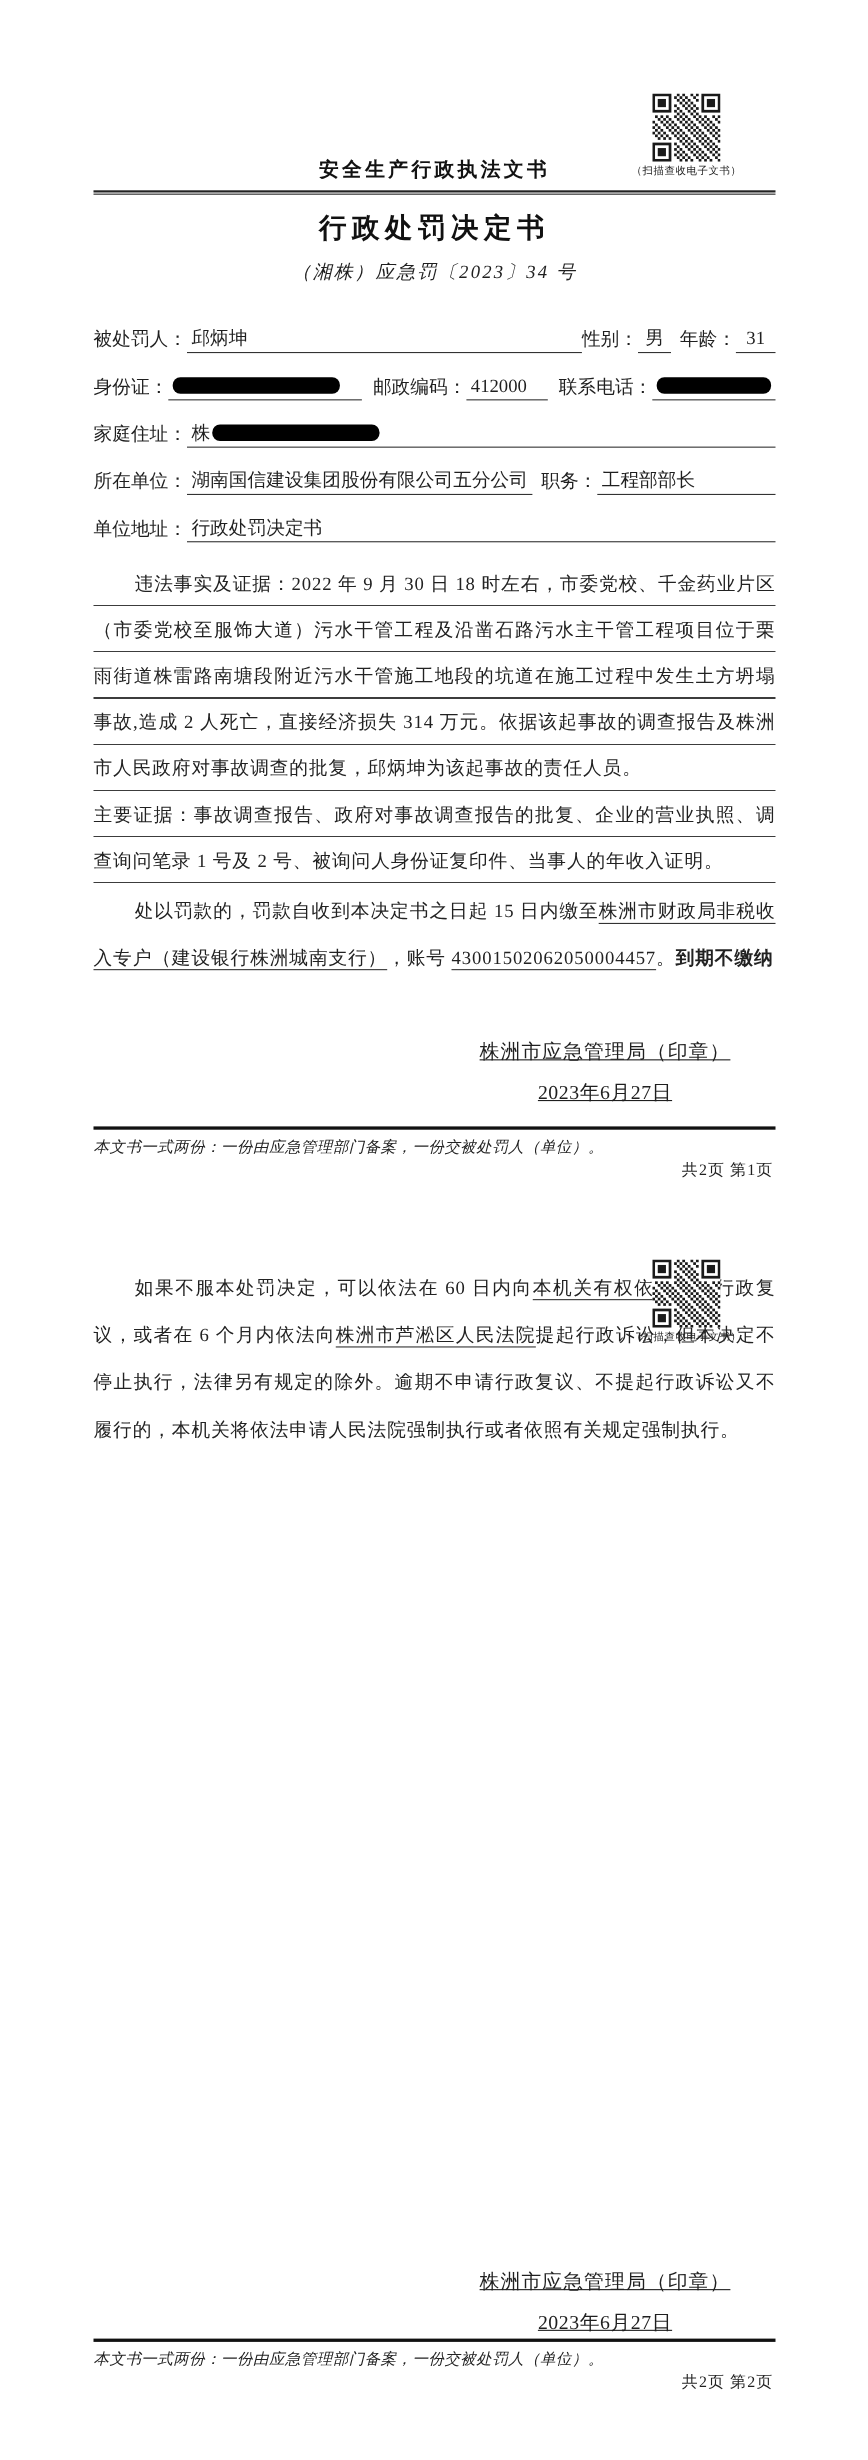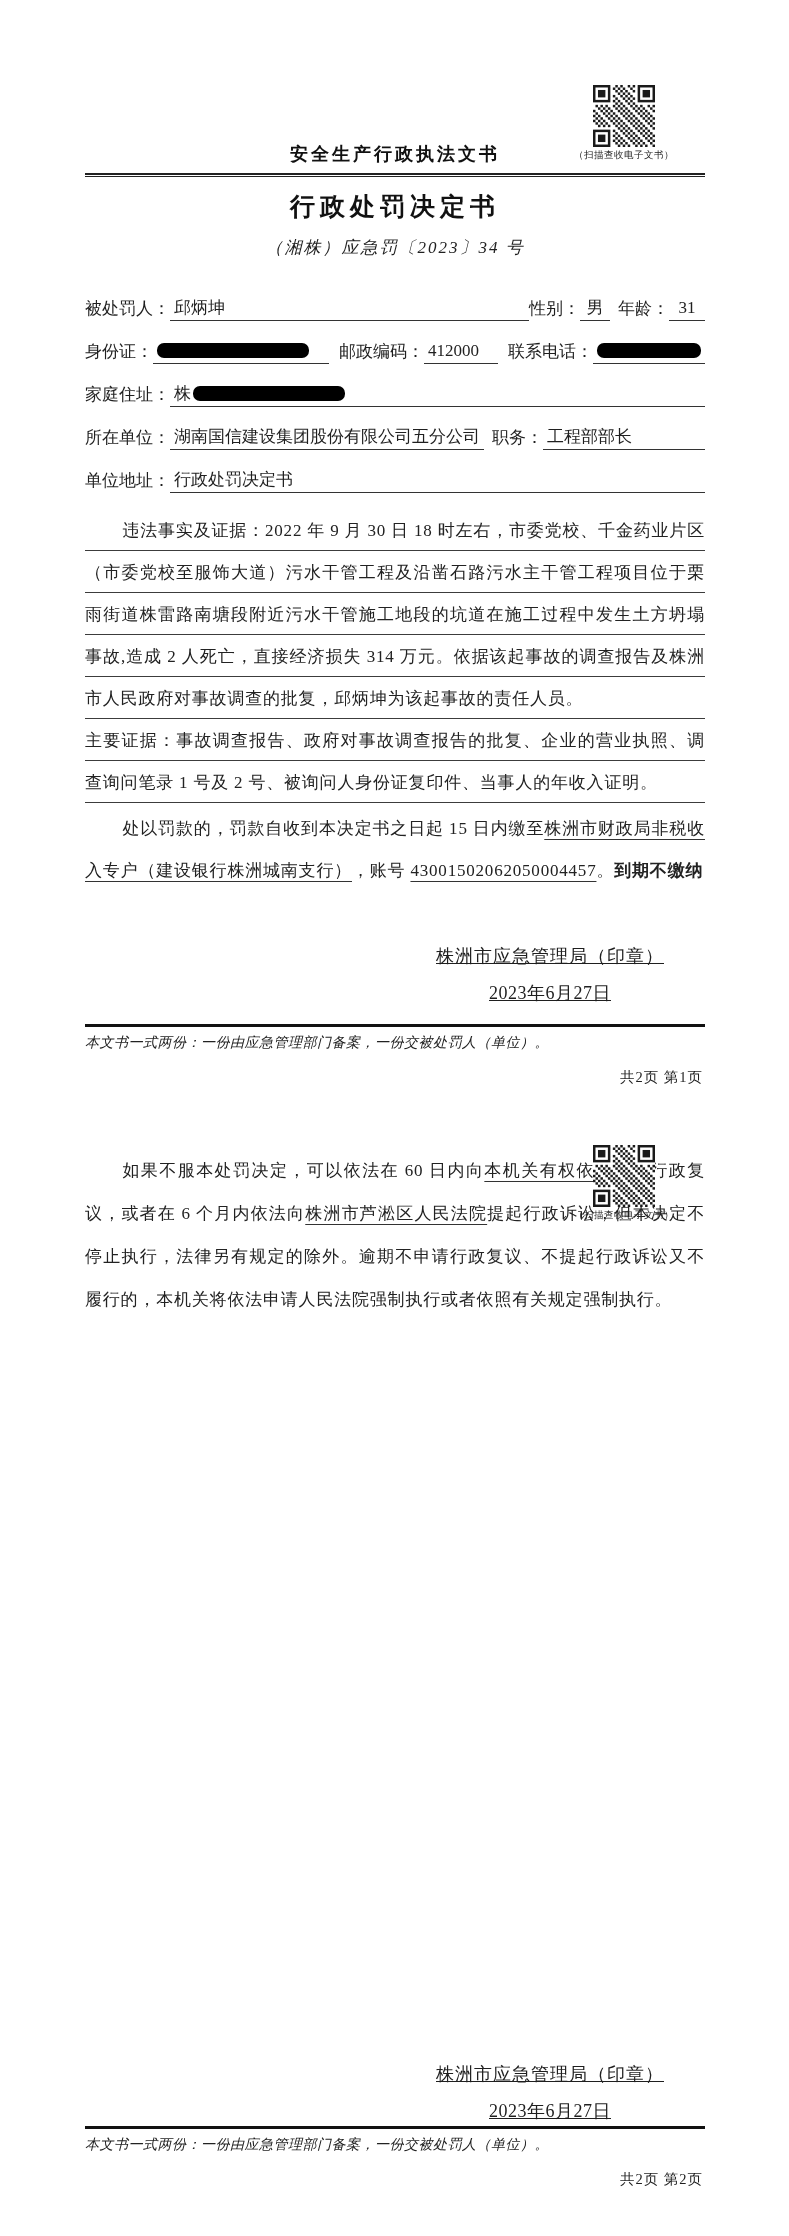--- a/index.html
+++ b/index.html
@@ -53,21 +53,21 @@
   .sig { position:absolute; right:84px; width:310px; text-align:center; font-size:18px; letter-spacing:1px;text-decoration:underline; }
   .sig .sig-date { margin-top:13px; letter-spacing:0.5px; }
   .sig1 { top:944px; }
   .sig2 { top:922px; }
 
   .foot { position:absolute; left:85px; right:84px; }
   .foot1 { top:1024px; }
   .foot2 { top:986px; }
   .foot-rule { border-top:3px solid #111; }
   .foot-note { margin-top:7px; font-size:14px; font-style:italic; letter-spacing:0.5px; color:#222; }
-  .foot-page { margin-top:16px; text-align:right; font-size:14.5px; letter-spacing:1px; padding-right:2px; }
+  .foot-page { margin-top:2px; text-align:right; font-size:14.5px; letter-spacing:1px; padding-right:2px; }
 </style>
 </head>
 <body>
 
 <div class="sheet">
 
   <div class="page page1">
 
     <div class="qr-block" style="top:85px;">
       <svg viewBox="0 0 25 25">

